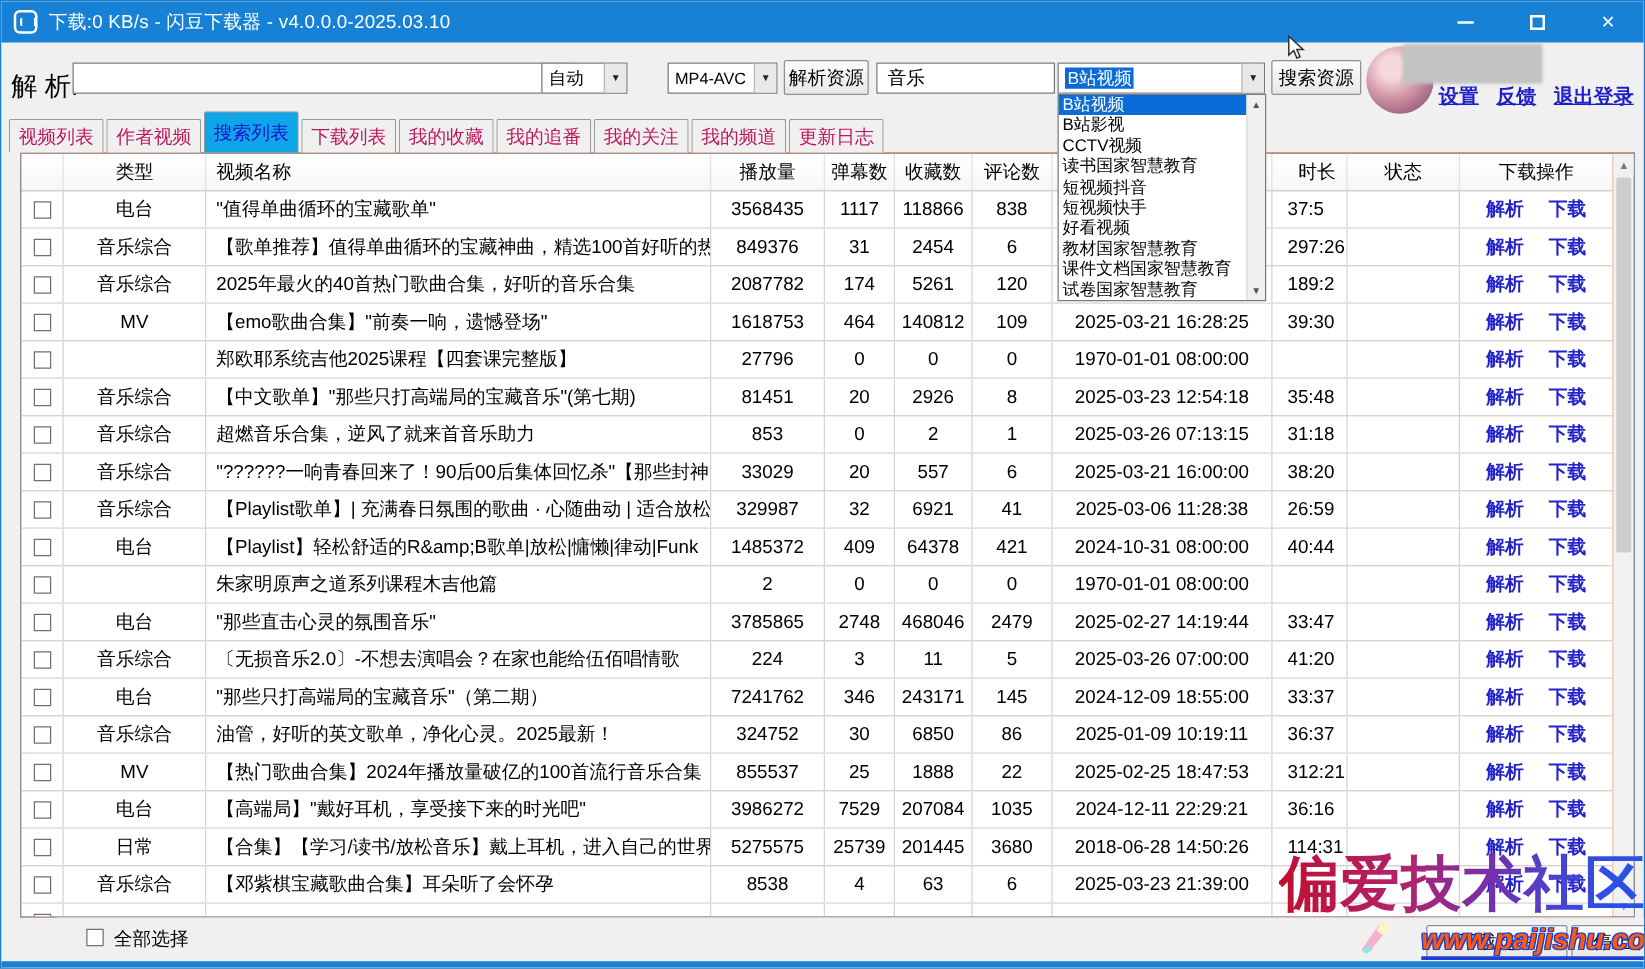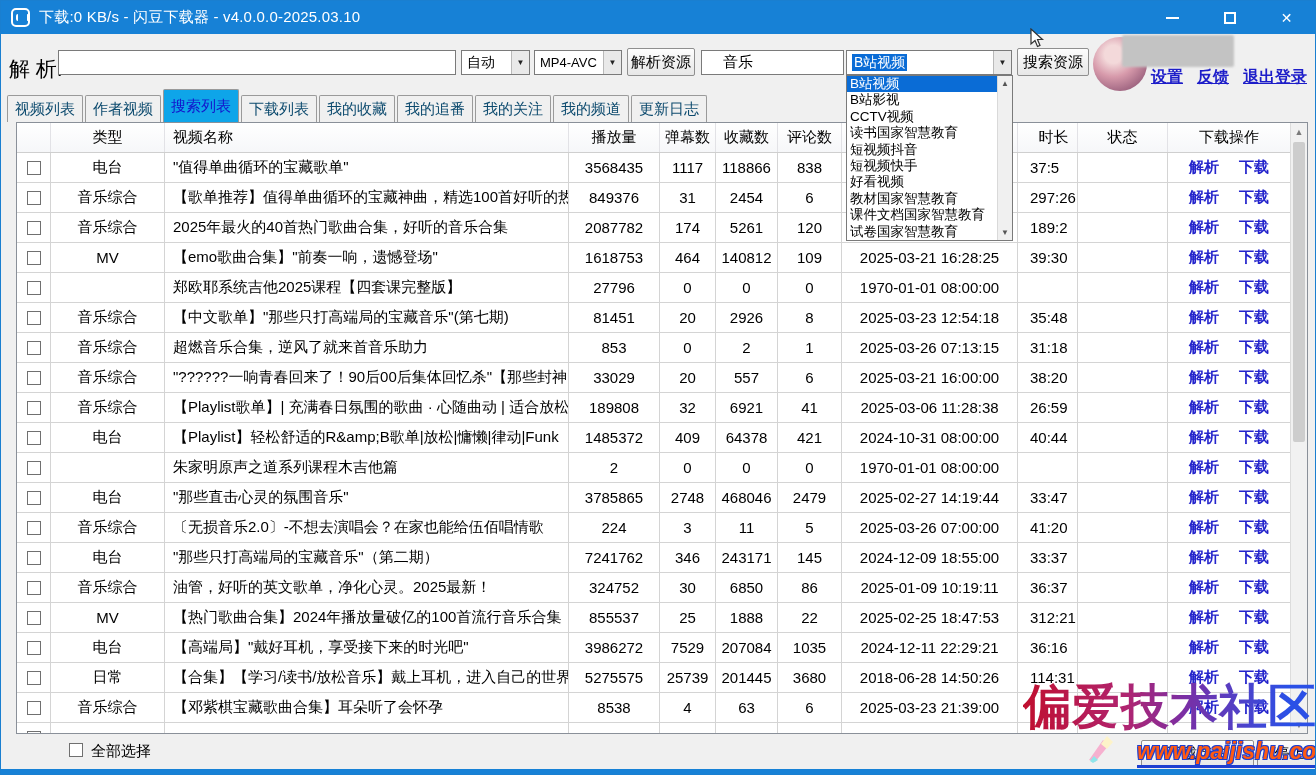--- a/index.html
+++ b/index.html
@@ -18,21 +18,21 @@
   .title { margin-left:9px; font-size:15px; letter-spacing:.2px; }
   .win-controls { position:absolute; right:0; top:0; height:33px; display:flex; }
   .win-btn { width:57px; height:33px; display:flex; align-items:center; justify-content:center;
              color:#fff; font-size:14px; }
   .min-glyph { display:block; width:13px; height:2px; background:#fff; }
   .max-glyph { display:block; width:12px; height:12px; border:2px solid #fff; }
 
   
   .lbl { position:absolute; font-size:21px; color:#000; }
   .tinput { position:absolute; background:#fff; border:1px solid #7a7a7a; font-size:15px;
-            padding:0 21px; font-family:inherit; color:#000; }
+            padding:0 8px; font-family:inherit; color:#000; }
   .btn { position:absolute; border:1px solid #8f8f8f; background:linear-gradient(#fdfdfd,#e7e7e7);
          font-size:15px; color:#000; display:flex; align-items:center; justify-content:center;
          border-radius:2px; }
   .combo { position:absolute; background:#fff; border:1px solid #7a7a7a; display:flex;
            align-items:center; font-size:14px; }
   .combo .ctext { padding-left:5px; white-space:nowrap; overflow:hidden; }
   .combo .arrow { margin-left:auto; width:18px; height:100%; background:#e9e9e9;
                   border-left:1px solid #b9b9b9; display:flex; align-items:center;
                   justify-content:center; font-size:8px; color:#222; }
   .hl { background:#0a6cd6; color:#fff; padding:1px 2px; }
@@ -40,21 +40,21 @@
             background:radial-gradient(circle at 38% 32%, #f3d9da 0 18%, #d79aab 45%, #9e6480 78%, #7c4c66 100%); }
   .blurbox { position:absolute; left:1121px; top:34px; width:112px; height:32px; background:#c3c3c3;
              filter:blur(1.2px); border-radius:2px; }
   .acct-links { position:absolute; right:8px; top:66px; display:flex; gap:14px; }
   .acct-links span { font-size:16px; font-weight:bold; color:#1d1dc9; text-decoration:underline; }
 
   
   .tab-bar { position:absolute; left:6px; top:88px; height:33px; display:flex; align-items:flex-end; z-index:5; }
   .tab { height:27px; padding:0 7px; display:flex; align-items:center; font-size:15px;
          background:#f0f0f0; border:1px solid #9a9a9a; border-bottom:none; margin-right:2px;
-         border-radius:2px 2px 0 0; color:#0c4a6e; }
+         border-radius:2px 2px 0 0; color:#be185d; }
   .tab.active { height:33px; background:#0ea5e9; color:#1414cc; position:relative; z-index:6; }
 
   
   .table-wrap { position:absolute; left:15px; top:121px; width:1292px; height:612px;
                 background:#f97316; border:1px solid #8a9099; overflow:hidden; }
   .grid { position:absolute; left:0; top:0; right:17px; bottom:0; overflow:hidden; }
   .thead { display:flex; height:30px; background:linear-gradient(#ffffff,#f6f7f9);
            border-bottom:1px solid #cfcfcf; }
   .th { display:flex; align-items:center; justify-content:center; font-size:15px; color:#000;
         border-right:1px solid #e2e2e6; white-space:nowrap; overflow:hidden; }
@@ -122,21 +122,21 @@
           <span class="max-glyph"></span>
         </div>
       <div class="win-btn">
           <span>✕</span>
         </div>
     </div>
   </div>
 
   <div class="lbl" style="left:8px; top:54px;">解 析:</div>
   <input class="tinput" style="left: 57px; top: 49px; width: 398px; height: 25px;" value="">
-  <div class="combo" style="left:460px; top:49px; width:69px; height:25px;align-items:center;">
+  <div class="combo" style="left:432px; top:49px; width:69px; height:25px;align-items:center;">
     <span class="ctext">自动</span>
     <span class="arrow">▼</span>
   </div>
   <div class="combo" style="left:533px; top:49px; width:88px; height:25px; font-size:13px;">
     <span class="ctext">MP4-AVC</span>
     <span class="arrow">▼</span>
   </div>
   <div class="btn" style="left:626px; top:47px; width:68px; height:28px;">解析资源</div>
   <input class="tinput" style="left: 700px; top: 49px; width: 143px; height: 25px;" value="音乐">
   <div class="combo" style="left:845px; top:49px; width:166px; height:25px;">
@@ -323,21 +323,21 @@
               <div class="oplink">解析</div>
               <div class="oplink">下载</div>
             </div>
           </div>
           <div class="row">
             <div class="td c0 ctr">
               <div class="cb"></div>
             </div>
             <div class="td c1 ctr">音乐综合</div>
             <div class="td c2">【Playlist歌单】| 充满春日氛围的歌曲 · 心随曲动 | 适合放松</div>
-            <div class="td c3 ctr">189808</div>
+            <div class="td c3 ctr">329987</div>
             <div class="td c4 ctr">32</div>
             <div class="td c5 ctr">6921</div>
             <div class="td c6 ctr">41</div>
             <div class="td c7 ctr">2025-03-06 11:28:38</div>
             <div class="td c8">26:59</div>
             <div class="td c9 ctr"></div>
             <div class="td c10 ops">
               <div class="oplink">解析</div>
               <div class="oplink">下载</div>
             </div>

